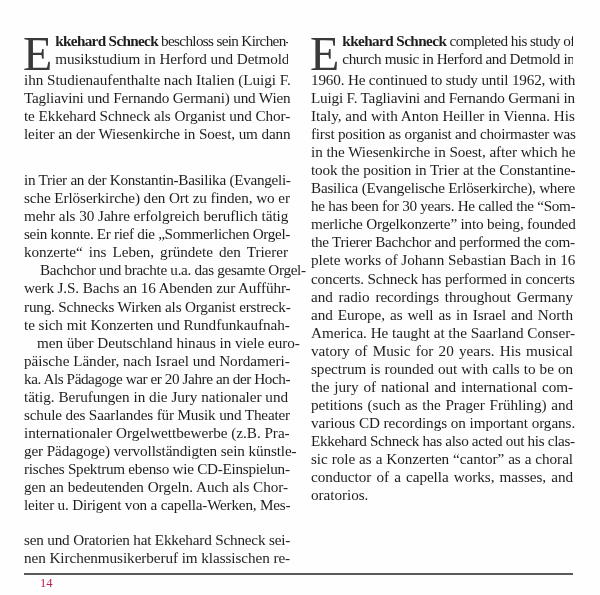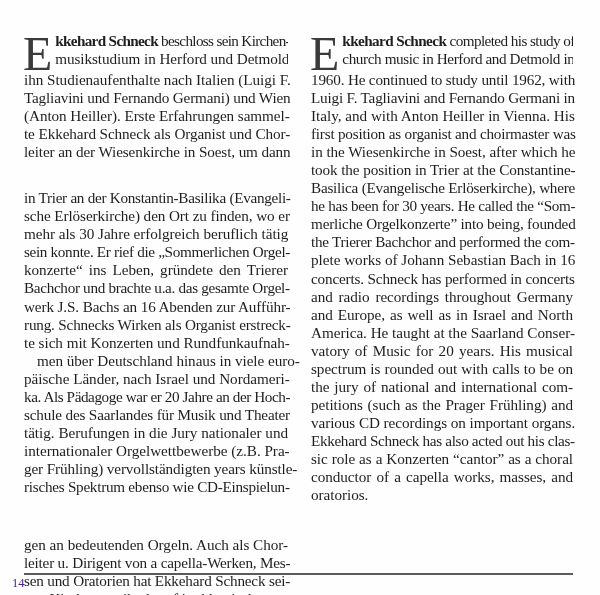--- a/index.html
+++ b/index.html
@@ -55,65 +55,64 @@
     .rule {
       position: absolute;
       left: 24px;
       top: 573px;
       width: 549px;
       height: 1.5px;
       background: #5a5a5a;
     }
     .page-number {
       position: absolute;
-      left: 12px;
+      left: 40px;
       top: 576px;
       font-size: 12.5px;
       line-height: 14px;
-      color: #4c1d95;
+      color: #be185d;
     }
     .drop-block { display: block; overflow: hidden; }
   </style>
 </head>
 <body>
 
 <div class="page">
 
   <div class="column col-left">
     <div class="drop-block">
       <span class="dropcap">E</span>
       <span class="line" style="white-space: nowrap; letter-spacing: -0.666667px;"><span class="lead-bold">kkehard Schneck</span><span> beschloss sein Kirchen-</span></span>
       <span class="line" style="white-space: nowrap; letter-spacing: -0.0857143px;">musikstudium in Herford und Detmold</span>
     </div>
     <div id="left-body">
         <span class="line" style="white-space: nowrap; letter-spacing: -0.0444444px;">ihn Studienaufenthalte nach Italien (Luigi F.</span>
         <span class="line" style="white-space: nowrap; letter-spacing: -0.170732px;">Tagliavini und Fernando Germani) und Wien</span>
-        <span class="line" style="white-space: nowrap; letter-spacing: -0.0714286px;">(Anton Heiller). Erste Erfahrungen sammel-</span>
         <span class="line" style="white-space: nowrap; letter-spacing: -0.0952381px;">te Ekkehard Schneck als Organist und Chor-</span>
         <span class="line" style="white-space: nowrap; letter-spacing: -0.113636px;">leiter an der Wiesenkirche in Soest, um dann</span>
         <span class="line" style="white-space: nowrap; letter-spacing: -0.282609px; margin-top: 28px;">in Trier an der Konstantin-Basilika (Evangeli-</span>
         <span class="line" style="white-space: nowrap; letter-spacing: -0.0909091px;">sche Erlöserkirche) den Ort zu finden, wo er</span>
         <span class="line" style="white-space: nowrap;">mehr als 30 Jahre erfolgreich beruflich tätig</span>
         <span class="line" style="white-space: nowrap; letter-spacing: -0.333333px;">sein konnte. Er rief die „Sommerlichen Orgel-</span>
         <span class="line" style="white-space: nowrap;">konzerte“ ins Leben, gründete den Trierer</span>
-        <span class="line" style="white-space: nowrap; letter-spacing: -0.318182px;">Bachchor und brachte u.a. das gesamte Orgel-</span>
+        <span class="line" style="white-space: nowrap; letter-spacing: -0.318182px; margin-left: 16px;">Bachchor und brachte u.a. das gesamte Orgel-</span>
         <span class="line" style="white-space: nowrap; letter-spacing: -0.119048px;">werk J.S. Bachs an 16 Abenden zur Aufführ-</span>
         <span class="line" style="white-space: nowrap; letter-spacing: -0.181818px;">rung. Schnecks Wirken als Organist erstreck-</span>
         <span class="line" style="white-space: nowrap; letter-spacing: -0.0487805px;">te sich mit Konzerten und Rundfunkaufnah-</span>
         <span class="line" style="white-space: nowrap; margin-left: 13px;">men über Deutschland hinaus in viele euro-</span>
         <span class="line" style="white-space: nowrap; letter-spacing: -0.0238095px;">päische Länder, nach Israel und Nordameri-</span>
         <span class="line" style="white-space: nowrap; letter-spacing: -0.422222px;">ka. Als Pädagoge war er 20 Jahre an der Hoch-</span>
+        <span class="line" style="white-space: nowrap;">tätig. Berufungen in die Jury nationaler und</span>
         <span class="line" style="white-space: nowrap; letter-spacing: -0.162791px;">schule des Saarlandes für Musik und Theater</span>
-        <span class="line" style="white-space: nowrap;">tätig. Berufungen in die Jury nationaler und</span>
         <span class="line" style="white-space: nowrap; letter-spacing: -0.0232558px;">internationaler Orgelwettbewerbe (z.B. Pra-</span>
-        <span class="line" style="white-space: nowrap; letter-spacing: -0.111111px;">ger Frühling) vervollständigten years künstle-</span>
+        <span class="line" style="white-space: nowrap; letter-spacing: -0.111111px;">ger Pädagoge) vervollständigten sein künstle-</span>
         <span class="line" style="white-space: nowrap; letter-spacing: -0.261905px;">risches Spektrum ebenso wie CD-Einspielun-</span>
-        <span class="line" style="white-space: nowrap; margin-top: 40px;">gen an bedeutenden Orgeln. Auch als Chor-</span>
+        <span class="line" style="white-space: nowrap;">gen an bedeutenden Orgeln. Auch als Chor-</span>
         <span class="line" style="white-space: nowrap; letter-spacing: -0.2px;">leiter u. Dirigent von a capella-Werken, Mes-</span>
-        <span class="line" style="white-space: nowrap; letter-spacing: -0.186047px;">sen und Oratorien hat Ekkehard Schneck sei-</span>
+        <span class="line" style="white-space: nowrap; letter-spacing: -0.186047px; margin-top: 17px;">sen und Oratorien hat Ekkehard Schneck sei-</span>
         <span class="line" style="white-space: nowrap; letter-spacing: -0.0714286px;">nen Kirchenmusikerberuf im klassischen re-</span>
       </div>
   </div>
 
   <div class="column col-right">
     <div class="drop-block">
       <span class="dropcap">E</span>
       <span class="line" style="white-space: nowrap; letter-spacing: -0.578947px;"><span class="lead-bold">kkehard Schneck</span><span> completed his study of</span></span>
       <span class="line" style="white-space: nowrap; letter-spacing: -0.394737px;">church music in Herford and Detmold in</span>
     </div>

